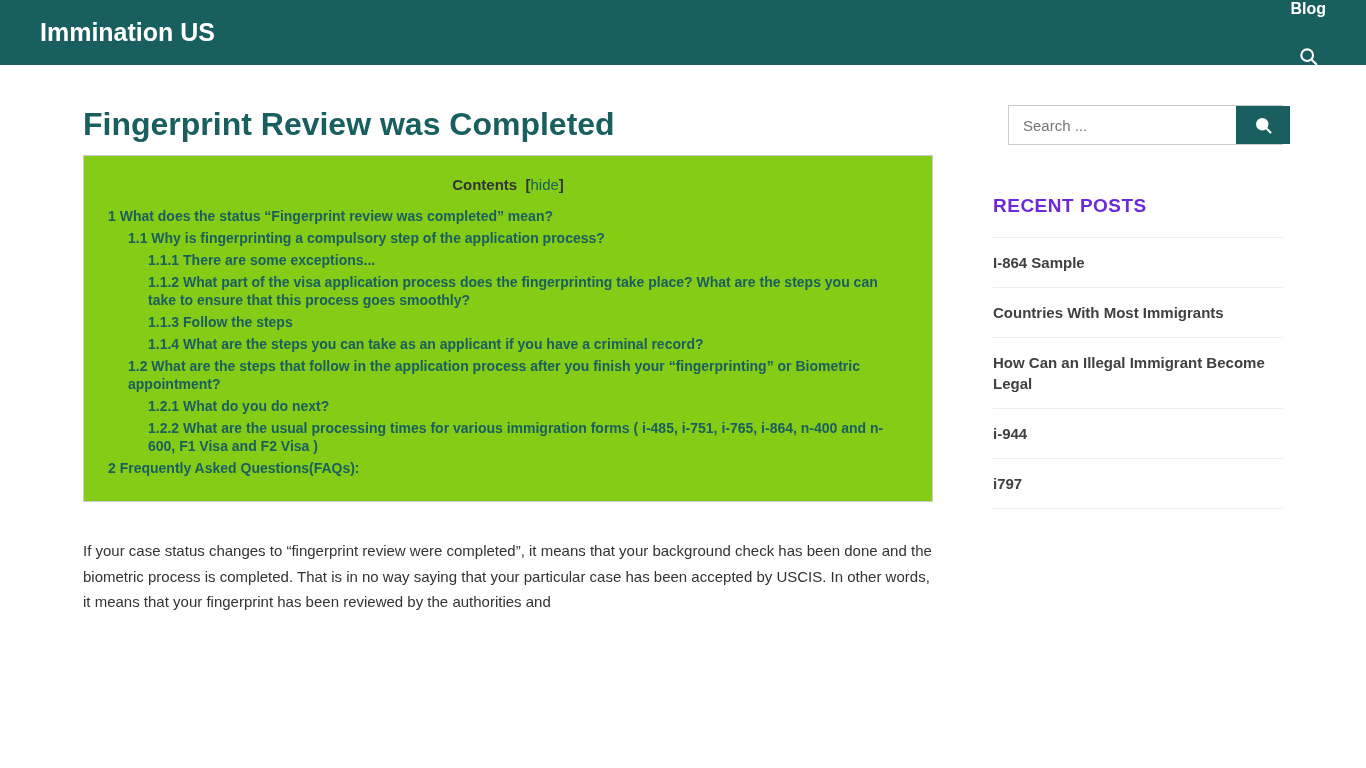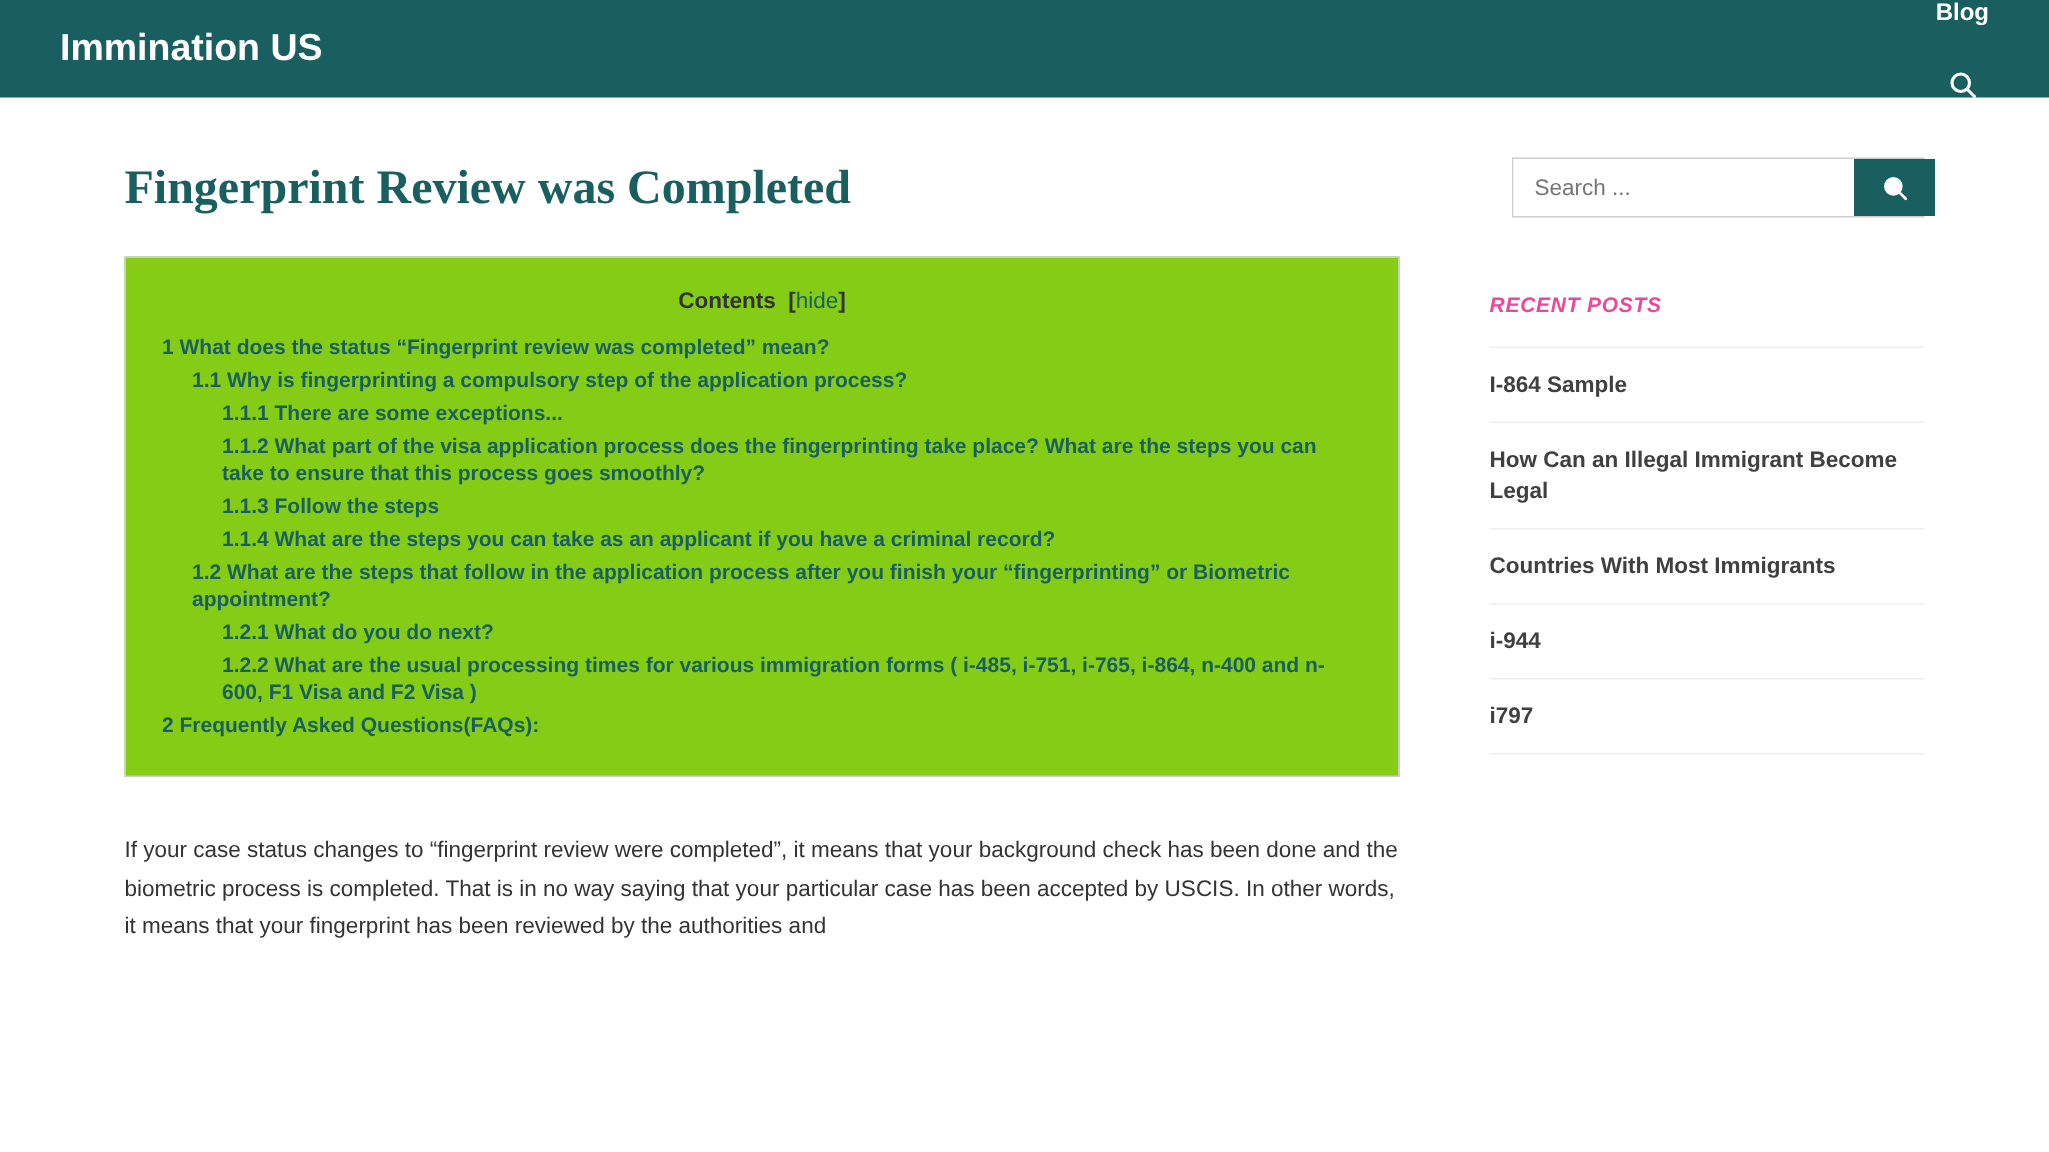--- a/index.html
+++ b/index.html
@@ -53,25 +53,25 @@
       gap: 60px;
     }
 
     
     .main-content {
       flex: 1;
       min-width: 0;
     }
 
     .article-title {
-      font-family: Liberation Serif, serif;
+      font-family: Liberation Sans, sans-serif;
       font-size: 32px;
       font-weight: 900;
       color: #1a5f5f;
-      margin-bottom: 28px;
+      margin-bottom: 12px;
       line-height: 1.2;
     }
 
     
     .toc-box {
       border: 1px solid #ccc;
       background: #84cc16;
       padding: 20px 24px 20px 24px;
       margin-bottom: 36px;
     }
@@ -158,27 +158,26 @@
     }
     .search-btn svg {
       width: 18px;
       height: 18px;
       fill: #fff;
     }
 
     
     .recent-posts-title {
       font-family: Arial, sans-serif;
-      font-size: 14px;
+      font-size: 19px;
       font-weight: 900;
-      color: #ec4899;
+      color: #6d28d9;
       letter-spacing: 0.5px;
       margin-bottom: 20px;
       text-transform: uppercase;
-      font-style: italic;
     }
     .recent-posts-list {
       list-style: none;
     }
     .recent-posts-list li {
       border-bottom: 1px solid #eee;
       padding: 14px 0;
     }
     .recent-posts-list li:first-child {
       border-top: 1px solid #eee;
@@ -249,22 +248,22 @@
             <line x1="17" y1="17" x2="22" y2="22"></line>
           </svg>
         </button>
       </div>
     </div>
 
     <div class="recent-posts-widget">
       <h3 class="recent-posts-title">RECENT POSTS</h3>
       <ul class="recent-posts-list" id="recent-posts-items">
       <li><a href="#">I-864 Sample</a></li>
+          <li><a href="#">Countries With Most Immigrants</a></li>
           <li><a href="#">How Can an Illegal Immigrant Become Legal</a></li>
-          <li><a href="#">Countries With Most Immigrants</a></li>
           <li><a href="#">i-944</a></li>
           <li><a href="#">i797</a></li>
         </ul>
     </div>
 
   </aside>
 
 </div>
 
 </body></html>

